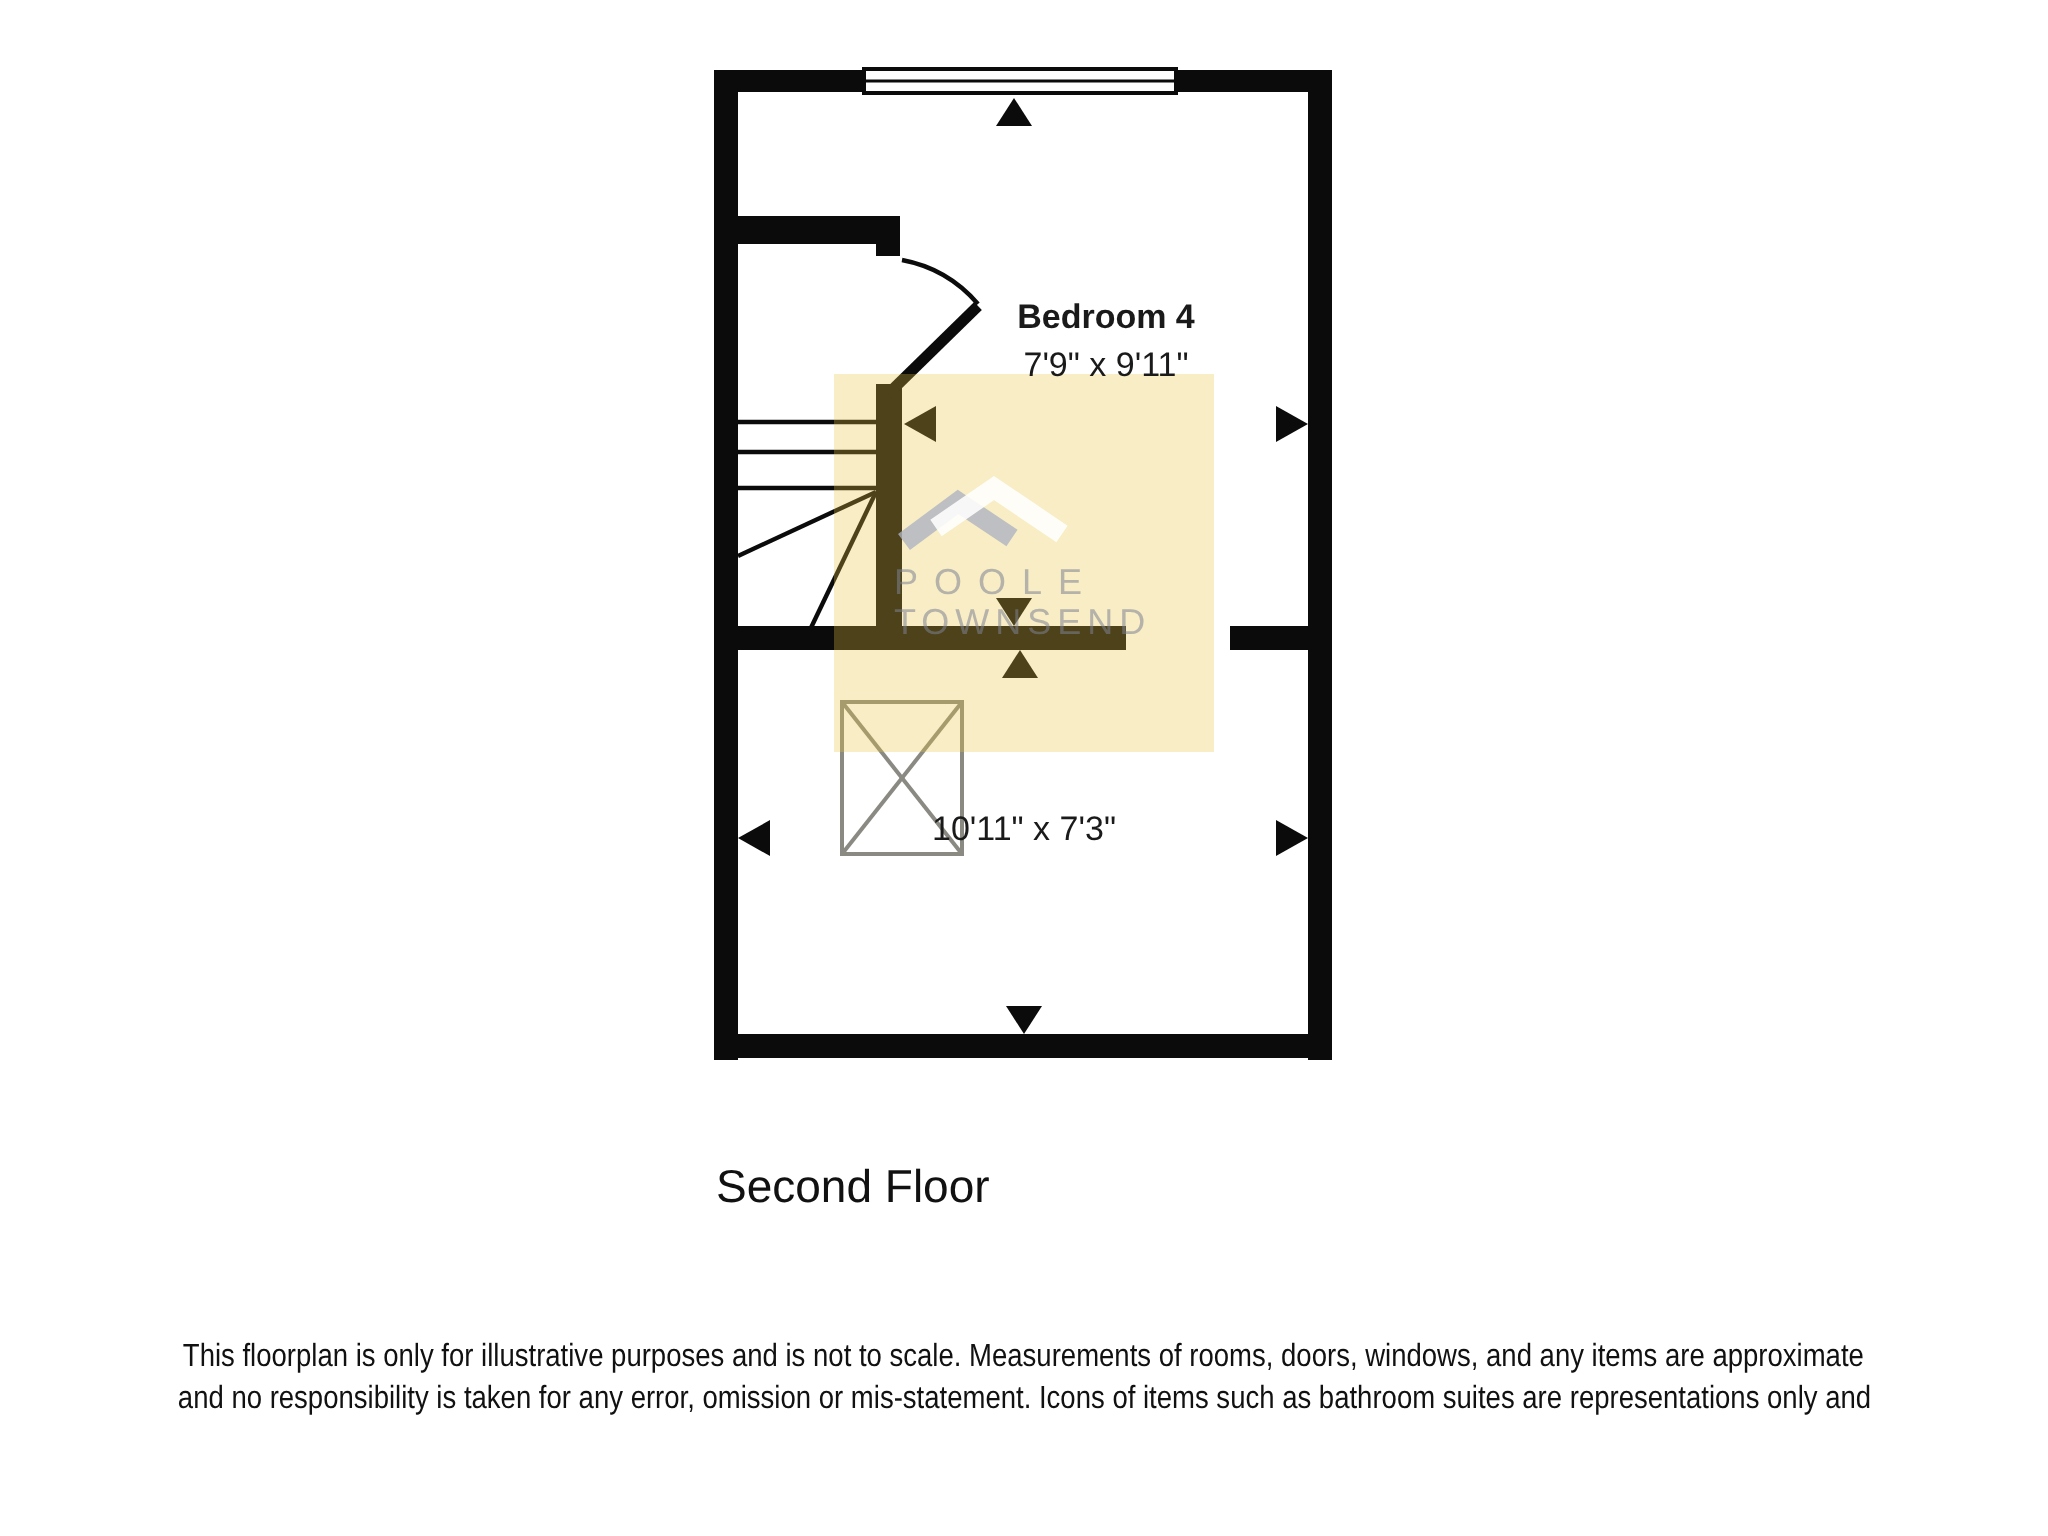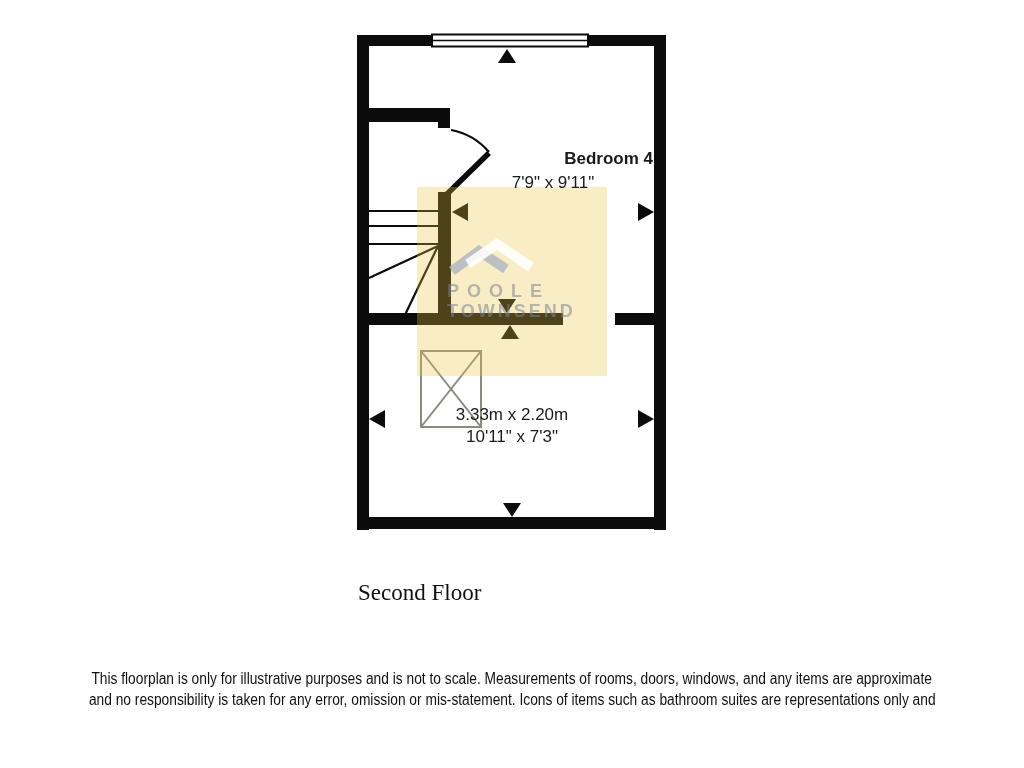--- a/index.html
+++ b/index.html
@@ -17,32 +17,32 @@
   .plan-wrap{position:absolute;left:0;top:0;width:1024px;height:768px;}
   svg.plan{position:absolute;left:0;top:0;}
   
   .highlight{
     position:absolute;left:417px;top:187px;width:190px;height:189px;
     background:rgba(231,197,61,0.30);
     pointer-events:none;
   }
   .watermark{position:absolute;left:0;top:0;pointer-events:none;}
   .wm-text{
-    position:absolute;font-weight:bold;color:rgba(125,130,148,0.55);
+    position:absolute;font-weight:normal;color:rgba(125,130,148,0.55);
     white-space:nowrap;line-height:1;
   }
   .wm-line1{left:447px;top:282px;font-size:18px;letter-spacing:8px;}
   .wm-line2{left:447px;top:302px;font-size:18px;letter-spacing:3px;}
   .label{position:absolute;text-align:center;color:var(--text);}
   .bedroom-block{left:453px;top:147px;width:200px;font-size:17px;line-height:24px;}
-  .bedroom-block .room-name{font-weight:bold;text-align:right;}
+  .bedroom-block .room-name{font-weight:bold;}
   .lower-block{left:412px;top:404px;width:200px;font-size:17px;line-height:22px;}
   .floor-title{
     position:absolute;left:358px;top:580px;
-    font-size:23px;font-weight:400;color:#111;font-family:Liberation Serif, serif;
+    font-size:23px;font-weight:400;color:#111;
   }
   .floor-area{
     position:absolute;left:358px;top:613px;
     font-size:16.5px;font-weight:bold;color:#111;
   }
   .disclaimer{
     position:absolute;left:0;top:668px;width:1024px;text-align:center;
     font-size:16px;line-height:21px;color:#111;
   }
   .disclaimer .dline{display:block;white-space:nowrap;}
@@ -116,21 +116,20 @@
     <div class="wm-text wm-line1">POOLE</div>
     <div class="wm-text wm-line2">TOWNSEND</div>
   </div>
 
   <div class="label bedroom-block">
     <div class="room-name">Bedroom 4</div>
     <div>7'9" x 9'11"</div>
   </div>
 
   <div class="label lower-block">
-    <div>3.33m x 2.20m</div>
     <div>10'11" x 7'3"</div>
   </div>
 
   <div class="floor-title">Second Floor</div>
 
   <div class="disclaimer">
     <span class="dline"><span>This floorplan is only for illustrative purposes and is not to scale. Measurements of rooms, doors, windows, and any items are approximate</span></span>
     <span class="dline"><span>and no responsibility is taken for any error, omission or mis-statement. Icons of items such as bathroom suites are representations only and</span></span>
   </div>
 

